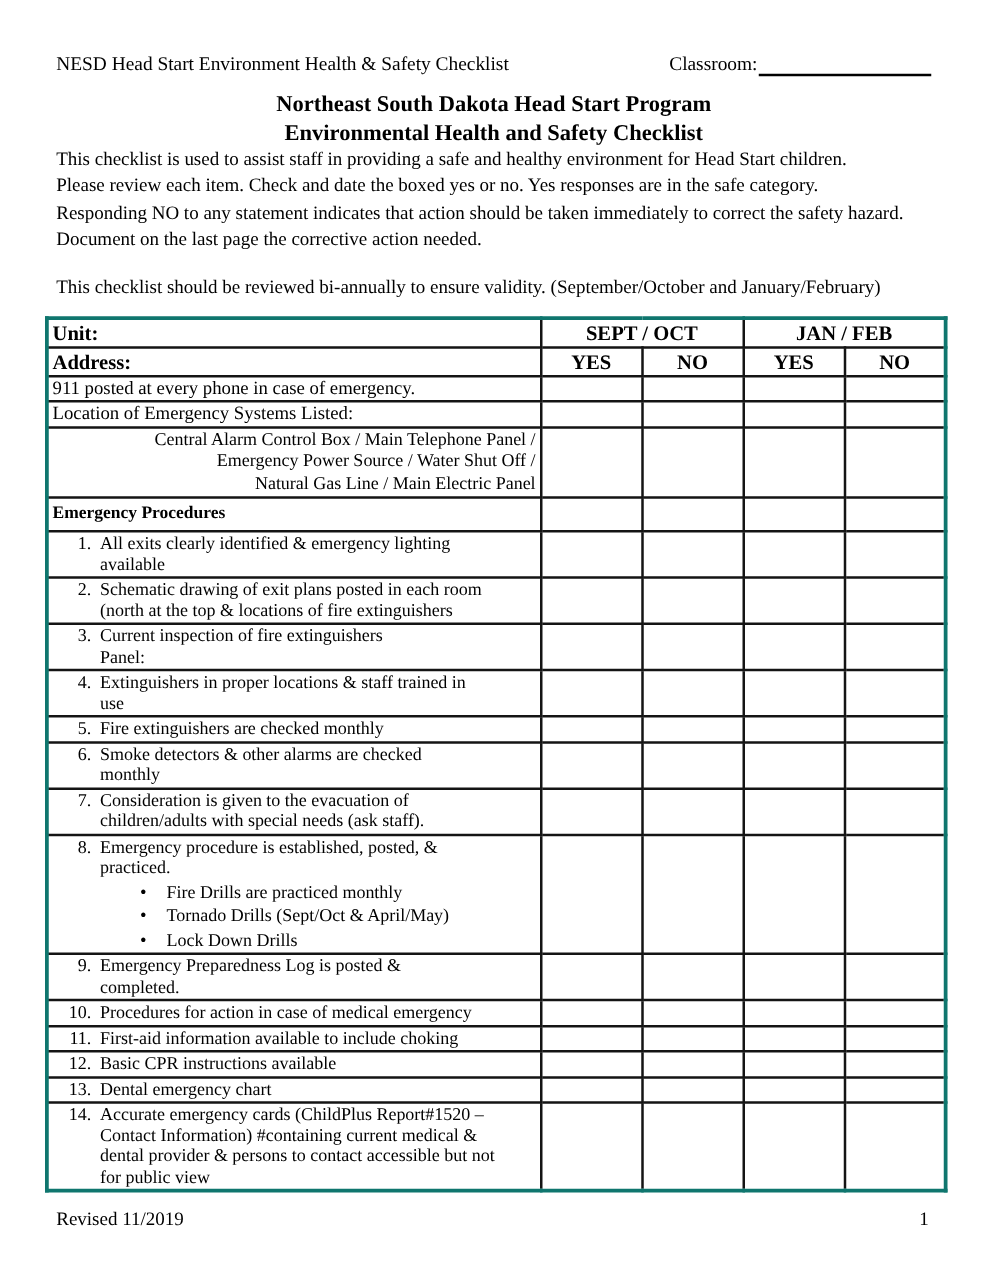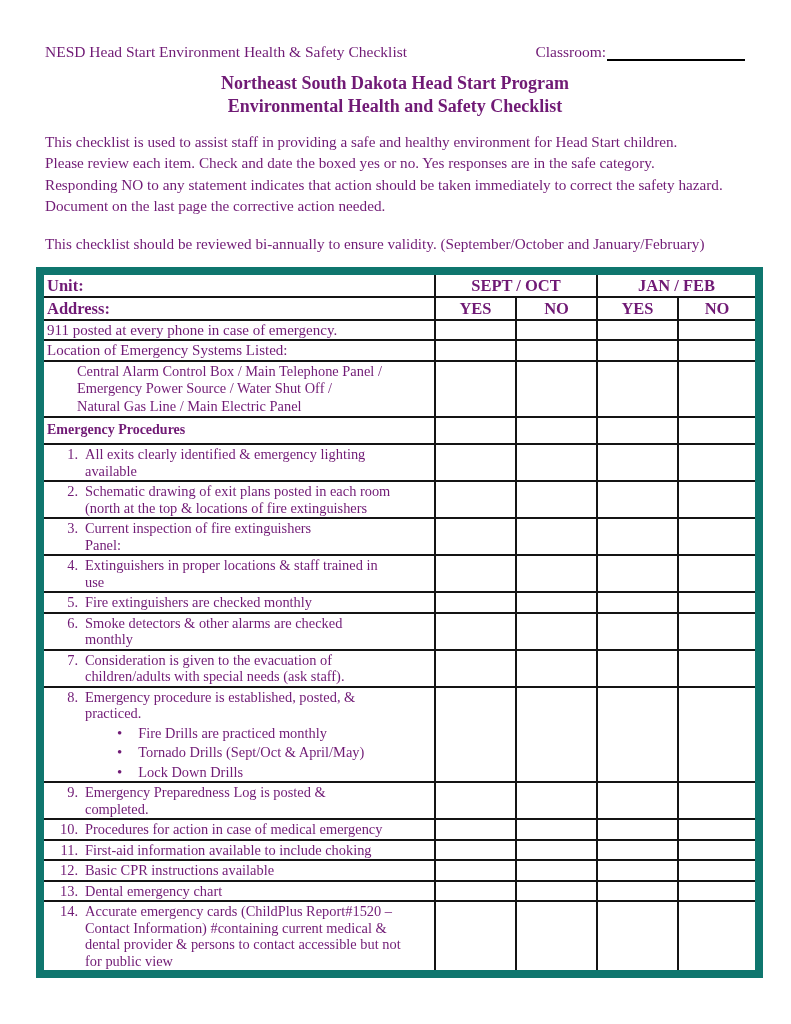--- a/index.html
+++ b/index.html
@@ -2,21 +2,21 @@
 <html><head>
 <meta charset="utf-8">
 <style>
   html, body { margin: 0; padding: 0; background: #ffffff; }
   .page {
     position: relative;
     width: 791px;
     height: 984px;
     box-sizing: border-box;
     background: #ffffff;
-    color: #701a75;
+    color: #000000;
     font-family: "Liberation Serif", serif;
     padding: 42px 46px 0 45px;
     overflow: hidden;
   }
 
   
   .doc-header {
     display: flex;
     justify-content: space-between;
     align-items: flex-end;
@@ -35,41 +35,41 @@
   
   .doc-title {
     text-align: center;
     font-weight: bold;
     font-size: 18px;
     line-height: 23px;
     margin-top: 11px;
   }
 
   
-  .intro { font-size: 15.2px; margin-top: 14px; line-height: 20px; white-space: nowrap; }
+  .intro { font-size: 15.2px; line-height: 20px; white-space: nowrap; }
   .instructions-heading {
     font-size: 16.5px;
     font-weight: bold;
     text-decoration: underline;
     text-decoration-thickness: 2px;
     text-underline-offset: 2px;
     margin-top: 2px;
     line-height: 22px;
   }
   .instructions-body { font-size: 15.2px; line-height: 21.5px; }
   .instructions-body div { white-space: nowrap; }
   .review-note { font-size: 15.2px; margin-top: 17px; line-height: 20px; white-space: nowrap; }
 
   
   table.checklist {
     border-collapse: collapse;
     table-layout: fixed;
     width: 719px;
     margin: 13px 16px 0 -9px;
-    border: 8px solid #0f766e;
+    border: 3px solid #0f766e;
   }
   table.checklist td {
     border: 2px solid #141414;
     padding: 1px 3px;
     vertical-align: top;
     box-sizing: border-box;
   }
   td.head-label {
     font-weight: bold;
     font-size: 16.5px;
@@ -88,21 +88,21 @@
     line-height: 16.5px;
     padding: 2px 4px 3px 8px;
   }
   td.item-cell.kind-bold span { font-weight: normal; font-size: 15px; }
   td.item-cell.kind-section { padding-top: 1px; padding-bottom: 2px; }
   td.item-cell.kind-section span {
     font-weight: bold;
     font-size: 14px;
     line-height: 22px;
   }
-  .indent-lines { padding-left: 30px; line-height: 17.5px; }
+  .indent-lines { padding-left: 30px; line-height: 17.5px; text-align: right; }
   .row-flex { display: flex; }
   .num {
     flex: 0 0 38px;
     text-align: right;
     padding-right: 7px;
     box-sizing: border-box;
   }
   .lines { flex: 1 1 auto; min-width: 0; }
   .bullet { padding-left: 32px; display: flex; margin-top: 3px; }
   .bullet::before { content: "\2022"; margin-right: 16px; font-size: 15px; }

